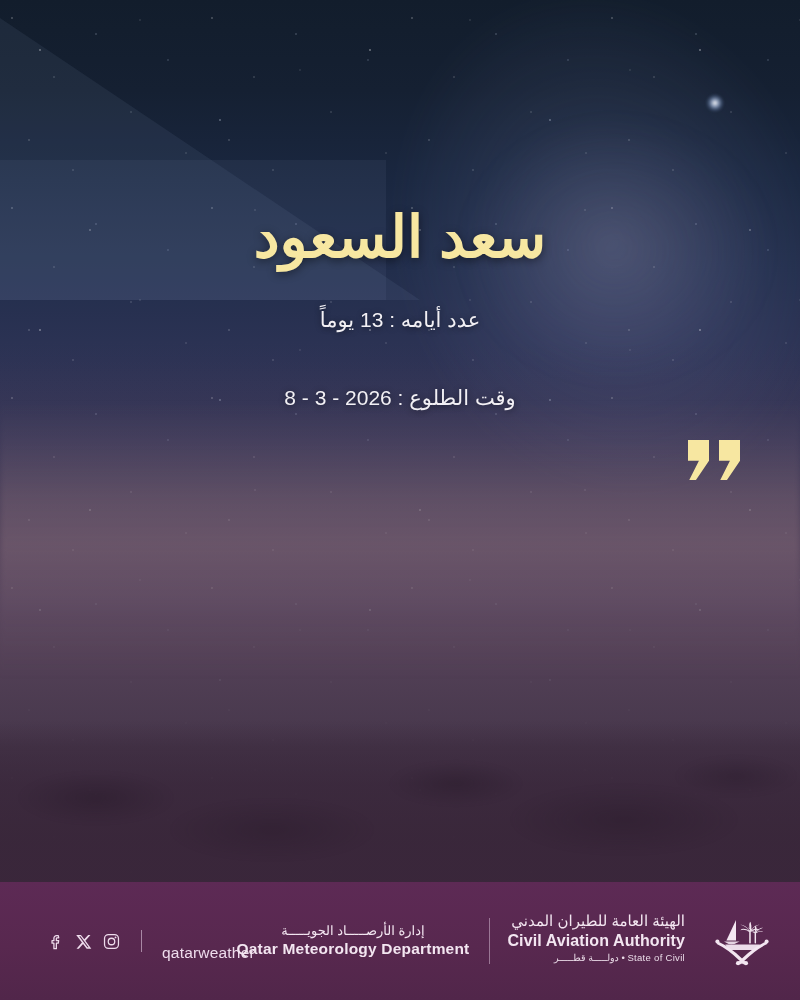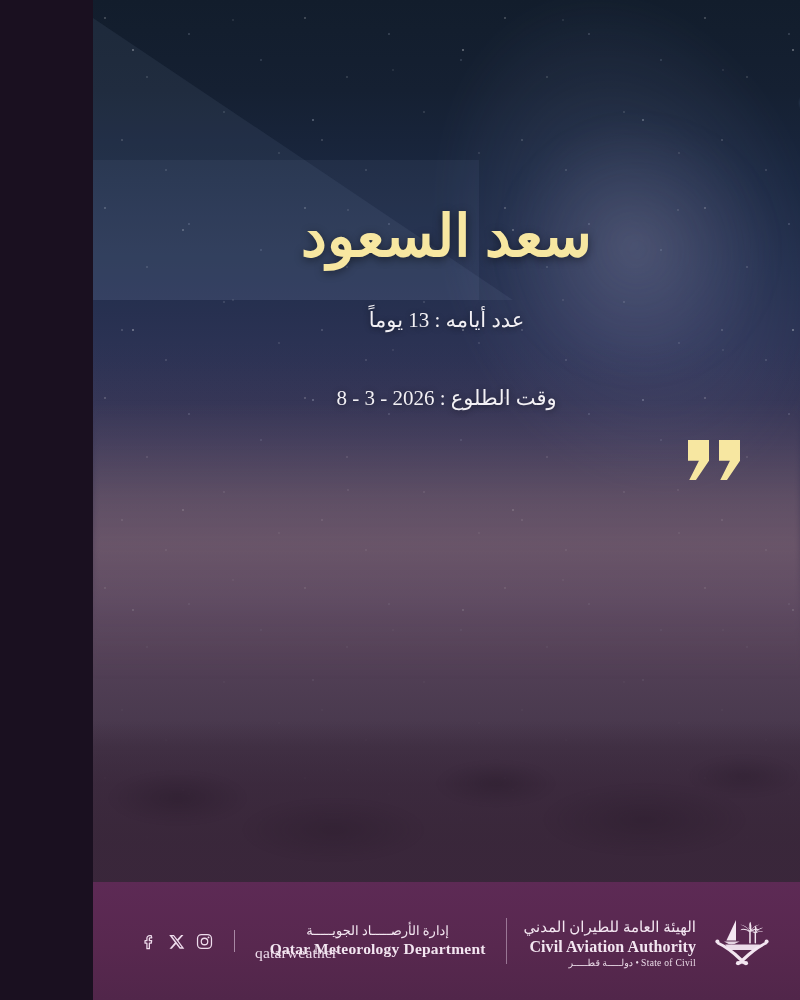--- a/index.html
+++ b/index.html
@@ -3,24 +3,24 @@
 <meta charset="utf-8">
 <title>Saad Al Suood</title>
 <style>
   html, body {
     margin: 0;
     padding: 0;
     background: #1a1020;
   }
   #poster {
     position: relative;
-    width: 707px;
+    width: 800px;
     height: 1000px;
     overflow: hidden;
-    font-family: Liberation Serif, serif;
+    font-family: Liberation Sans, sans-serif;
     background: #1d4ed8;
     user-select: none;
   }
 
   
   .bg-base {
     position: absolute;
     inset: 0;
     background:
       linear-gradient(to bottom,
@@ -299,22 +299,22 @@
     line-height: 1.25;
     white-space: nowrap;
   }
   .vdiv {
     width: 1px;
     height: 46px;
     background: rgba(235,215,235,.45);
   }
   .brand-caa {
     display: flex;
-    align-items: flex-end;
-    gap: 16px;
+    align-items: flex-start;
+    gap: 27px;
     padding-left: 17px;
     color: #F3E6F1;
   }
   .brand-caa .txt { text-align: right; }
   .brand-caa .ar {
     direction: rtl;
     font-size: 15px;
     line-height: 1.25;
     white-space: nowrap;
   }

